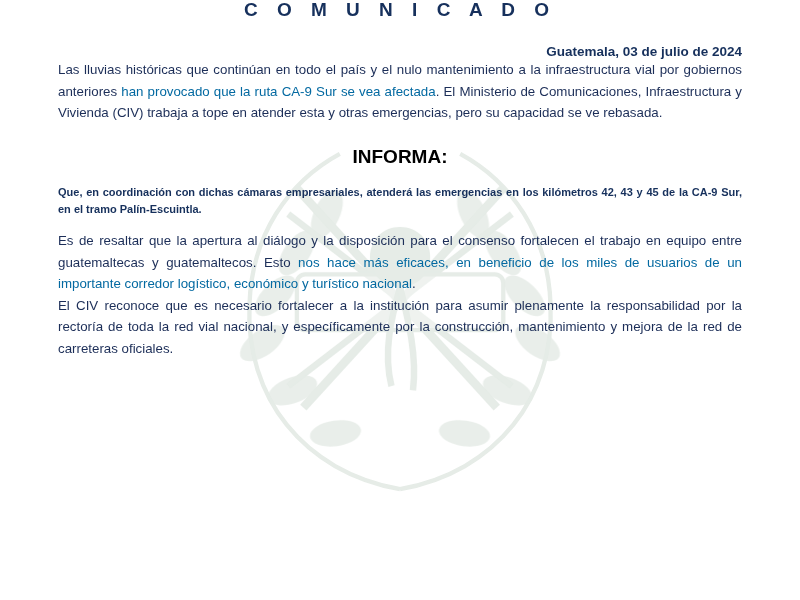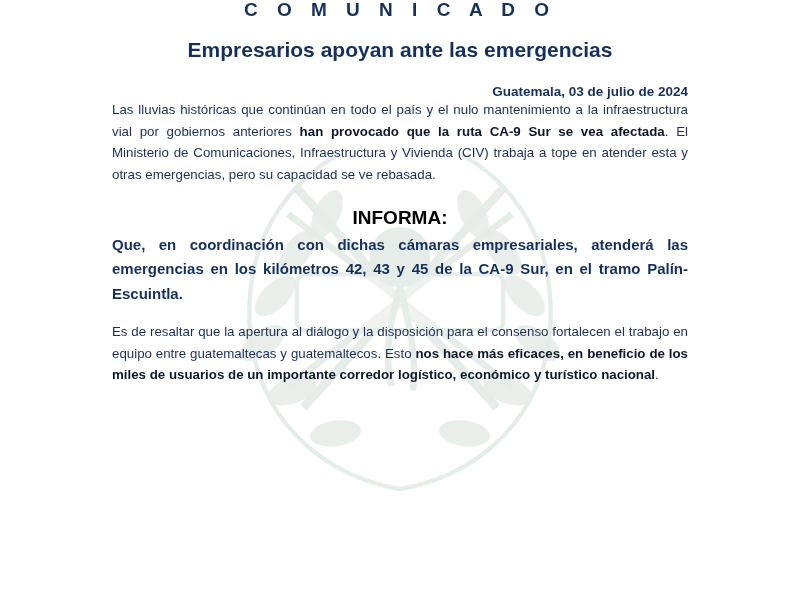--- a/index.html
+++ b/index.html
@@ -28,21 +28,21 @@
     pointer-events: none;
     z-index: 0;
   }
 
   .page {
     position: relative;
     z-index: 1;
     width: 800px;
     height: 440px;
     box-sizing: border-box;
-    padding: 0 112px;
+    padding: 0 58px;
   }
 
   .comunicado {
     text-align: center;
     font-weight: bold;
     font-size: 19px;
     letter-spacing: 7px;
     color: #16305c;
     padding-top: 0px;
     line-height: 20px;
@@ -83,27 +83,27 @@
     text-align: center;
     font-weight: bold;
     font-size: 19px;
     color: #000000;
     margin-top: 22px;
   }
 
   .declara {
     font-weight: bold;
     text-align: justify;
-    font-size: 15px;
+    font-size: 11px;
     line-height: 1.62;
     color: #16305c;
-    margin-top: 4px;
+    margin-top: 16px;
   }
 
-  b.strong { font-weight: bold; color: #0f172a; }
+  b.strong { font-weight: normal; color: #0369a1; }
 </style>
 </head>
 <body>
 
 <svg class="watermark" viewBox="0 0 200 200" aria-hidden="true">
   <g fill="none" stroke="#3d6b45" stroke-width="2">
 
     <path d="M100 188 C55 180 28 145 30 102 C31 70 48 45 72 32"></path>
     <path d="M100 188 C145 180 172 145 170 102 C169 70 152 45 128 32"></path>
 
@@ -133,27 +133,27 @@
     <path d="M100 66 C92 66 86 72 86 80 C86 88 92 94 100 94 C108 94 114 88 114 80 C114 72 108 66 100 66 Z" fill="#3d6b45" stroke="none"></path>
     <path d="M100 94 C96 108 92 124 96 140" stroke="#3d6b45" stroke-width="3"></path>
     <path d="M100 94 C104 110 108 126 106 142" stroke="#3d6b45" stroke-width="3"></path>
   </g>
 </svg>
 
 <div class="page">
 
   <div class="comunicado">C O M U N I C A D O</div>
 
-  <div class="headline">Empresarios apoyan ante las emergencias</div>
 
   <div class="dateline">Guatemala, 03 de julio de 2024</div>
 
   <p class="body p1"><span>Las lluvias históricas que continúan en todo el país y el nulo mantenimiento a la infraestructura vial por gobiernos anteriores </span><b class="strong">han provocado que la ruta CA-9 Sur se vea afectada</b><span>. El Ministerio de Comunicaciones, Infraestructura y Vivienda (CIV) trabaja a tope en atender esta y otras emergencias,  pero su capacidad se ve rebasada.</span></p>
 
 
   <div class="informa">INFORMA:</div>
 
   <p class="declara">Que, en coordinación con dichas cámaras empresariales, atenderá las emergencias en los kilómetros 42, 43 y 45 de la CA-9 Sur, en el tramo Palín-Escuintla.</p>
 
   <p class="body p4"><span>Es de resaltar que la apertura al diálogo y la disposición para el consenso fortalecen el trabajo en equipo entre guatemaltecas y guatemaltecos. Esto </span><b class="strong">nos hace más eficaces, en beneficio de  los miles de usuarios de un importante corredor logístico, económico  y turístico nacional</b><span>.</span></p>
 
+  <p class="body p5">El CIV reconoce que es necesario fortalecer a la institución  para asumir plenamente la responsabilidad por la rectoría de toda la red vial nacional, y específicamente por la construcción, mantenimiento y mejora de la red de carreteras oficiales.</p>
 
 </div>
 
 </body></html>

